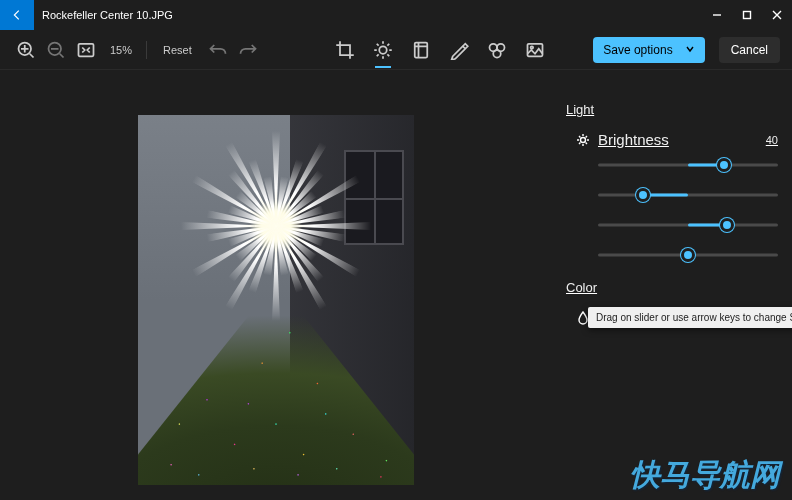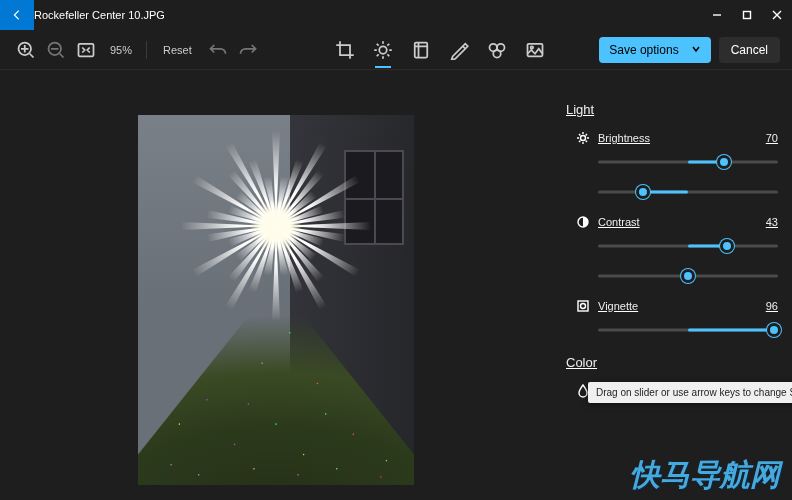--- a/index.html
+++ b/index.html
@@ -2,31 +2,31 @@
 <html><head>
 <meta charset="utf-8">
 <style>
   * { box-sizing: border-box; margin: 0; padding: 0; font-family: "Segoe UI", sans-serif; }
   body { width: 792px; height: 500px; background: #1e1e1e; color: #fff; overflow: hidden; position: relative; }
 
   
   .titlebar { display: flex; align-items: center; height: 30px; background: #1e1e1e; }
   .back-btn { width: 34px; height: 30px; background: #0078d4; display: flex; align-items: center; justify-content: center; cursor: pointer; }
   .back-btn svg { width: 14px; height: 14px; }
-  .title-text { font-size: 11px; color: #fff; flex: 1; }
+  .title-text { font-size: 11px; margin-left: 8px; color: #fff; flex: 1; }
   .win-controls { display: flex; }
   .win-btn { width: 30px; height: 30px; display: flex; align-items: center; justify-content: center; cursor: pointer; }
   .win-btn svg { width: 10px; height: 10px; }
 
   
   .toolbar { display: flex; align-items: center; height: 40px; padding: 0 12px; border-bottom: 1px solid #2a2a2a; }
   .tool-group { display: flex; align-items: center; gap: 10px; }
   .tool-left { margin-left: 4px; }
   .tool-center { position: absolute; left: 335px; display: flex; gap: 18px; }
-  .tool-right { margin-left: auto; display: flex; gap: 8px; }
+  .tool-right { margin-left: auto; display: flex; gap: 14px; }
   .tool-icon { width: 20px; height: 20px; display: flex; align-items: center; justify-content: center; cursor: pointer; color: #ccc; position: relative; }
   .tool-icon.active::after { content: ""; position: absolute; bottom: -8px; left: 2px; right: 2px; height: 2px; background: #4cc2ff; }
   .zoom-val { font-size: 11px; color: #ccc; padding: 0 4px; }
   .reset-txt { font-size: 11px; color: #ccc; cursor: pointer; padding: 0 6px; }
   .divider { width: 1px; height: 18px; background: #3a3a3a; }
 
   .save-btn { background: #4cc2ff; color: #000; font-size: 12px; padding: 6px 10px; border-radius: 4px; display: flex; align-items: center; gap: 12px; cursor: pointer; }
   .save-btn .chev { color: rgba(0,0,0,0.7); }
   .cancel-btn { background: #2d2d2d; color: #fff; font-size: 12px; padding: 6px 12px; border-radius: 4px; cursor: pointer; }
 
@@ -79,21 +79,21 @@
      radial-gradient(2px 2px at 72% 92%, #6fc, transparent 60%),
      radial-gradient(2px 2px at 88% 96%, #f36, transparent 60%);
   }
 
   
   .panel { width: 240px; padding: 26px 14px 0 14px; overflow-y: auto; text-decoration: underline; }
   .panel h3 { font-size: 13px; font-weight: 400; color: #eee; margin-bottom: 14px; margin-top: 6px; }
   .ctl { margin-bottom: 16px; position: relative; padding-left: 10px; }
   .ctl-head { display: flex; align-items: center; margin-bottom: 10px; }
   .ctl-icon { width: 14px; height: 14px; display: flex; align-items: center; justify-content: center; margin-right: 8px; color: #fff; flex-shrink: 0; }
-  .ctl-label { font-size: 11px; color: #eee; flex: 1; }
+  .ctl-label { font-size: 15px; color: #eee; flex: 1; }
   .ctl-val { font-size: 11px; color: #eee; }
   .slider { position: relative; height: 14px; margin-left: 22px; }
   .track { position: absolute; left: 0; right: 0; top: 50%; height: 3px; background: #4a4a4a; border-radius: 2px; transform: translateY(-50%); }
   .fill { position: absolute; top: 50%; height: 3px; background: #4cc2ff; border-radius: 2px; transform: translateY(-50%); }
   .thumb { position: absolute; top: 50%; width: 14px; height: 14px; border-radius: 50%; background: #4cc2ff; border: 3px solid #1e1e1e; transform: translate(-50%,-50%); box-shadow: 0 0 0 1px #4cc2ff; }
 
   .tooltip { position: absolute; background: #f0f0f0; color: #222; font-size: 10px; padding: 5px 8px; border-radius: 2px; white-space: nowrap; box-shadow: 0 2px 6px rgba(0,0,0,0.5); z-index: 10; }
 
   
   .wm { position: absolute; right: 12px; bottom: 10px; font-family: "STKaiti","KaiTi",cursive; font-style: italic; font-weight: bold; color: #4cc2ff; opacity: 0.85; pointer-events: none; }
@@ -143,21 +143,21 @@
           <circle cx="7" cy="7" r="5"></circle>
           <path d="M11 11 L14 14 M4 7h6"></path>
         </svg>
       </span>
     <span class="tool-icon">
         <svg viewBox="0 0 16 16">
           <rect x="2" y="3" width="12" height="10" rx="1"></rect>
           <path d="M5 6 L7 8 L5 10 M11 6 L9 8 L11 10"></path>
         </svg>
       </span>
-    <span class="zoom-val">95%</span>
+    <span class="zoom-val">15%</span>
     <span class="divider"></span>
     <span class="reset-txt">Reset</span>
     <span class="tool-icon" style="opacity:.5">
         <svg viewBox="0 0 16 16">
           <path d="M5 4 L2 7 L5 10 M2 7 H10 a4 4 0 0 1 4 4"></path>
         </svg>
       </span>
     <span class="tool-icon" style="opacity:.5">
         <svg viewBox="0 0 16 16">
           <path d="M11 4 L14 7 L11 10 M14 7 H6 a4 4 0 0 0 -4 4"></path>
@@ -268,74 +268,47 @@
     <div id="light-controls">
         <div class="ctl">
           <div class="ctl-head">
             <span class="ctl-icon">
               <svg viewBox="0 0 14 14">
                 <circle cx="7" cy="7" r="2.5"></circle>
                 <path d="M7 1v2M7 11v2M1 7h2M11 7h2M3 3l1.4 1.4M9.6 9.6L11 11M11 3L9.6 4.4M4.4 9.6L3 11"></path>
               </svg>
             </span>
             <span class="ctl-label">Brightness</span>
-            <span class="ctl-val">70</span>
+            <span class="ctl-val">40</span>
           </div>
           <div class="slider">
             <div class="track"></div>
             <div class="fill" style="left:50%; width:20%"></div>
             <div class="thumb" style="left:70%"></div>
           </div>
         </div>
         <div class="ctl">
           <div class="slider">
             <div class="track"></div>
             <div class="fill" style="left:25%; width:25%"></div>
             <div class="thumb" style="left:25%"></div>
           </div>
         </div>
         <div class="ctl">
-          <div class="ctl-head">
-            <span class="ctl-icon">
-              <svg viewBox="0 0 14 14">
-                <circle cx="7" cy="7" r="5"></circle>
-                <path d="M7 2 a5 5 0 0 1 0 10 Z" fill="currentColor" stroke="none"></path>
-              </svg>
-            </span>
-            <span class="ctl-label">Contrast</span>
-            <span class="ctl-val">43</span>
-          </div>
           <div class="slider">
             <div class="track"></div>
             <div class="fill" style="left:50%; width:21.5%"></div>
             <div class="thumb" style="left:71.5%"></div>
           </div>
         </div>
         <div class="ctl">
           <div class="slider">
             <div class="track"></div>
             <div class="fill" style="left:50%; width:0%"></div>
             <div class="thumb" style="left:50%"></div>
-          </div>
-        </div>
-        <div class="ctl">
-          <div class="ctl-head">
-            <span class="ctl-icon">
-              <svg viewBox="0 0 14 14">
-                <rect x="2" y="2" width="10" height="10"></rect>
-                <circle cx="7" cy="7" r="2.5"></circle>
-              </svg>
-            </span>
-            <span class="ctl-label">Vignette</span>
-            <span class="ctl-val">96</span>
-          </div>
-          <div class="slider">
-            <div class="track"></div>
-            <div class="fill" style="left:50%; width:48%"></div>
-            <div class="thumb" style="left:98%"></div>
           </div>
         </div>
       </div>
 
     <h3 style="margin-top:18px">Color</h3>
 
     <div class="ctl">
       <div class="ctl-head">
         <span class="ctl-icon">
             <svg viewBox="0 0 14 14">

